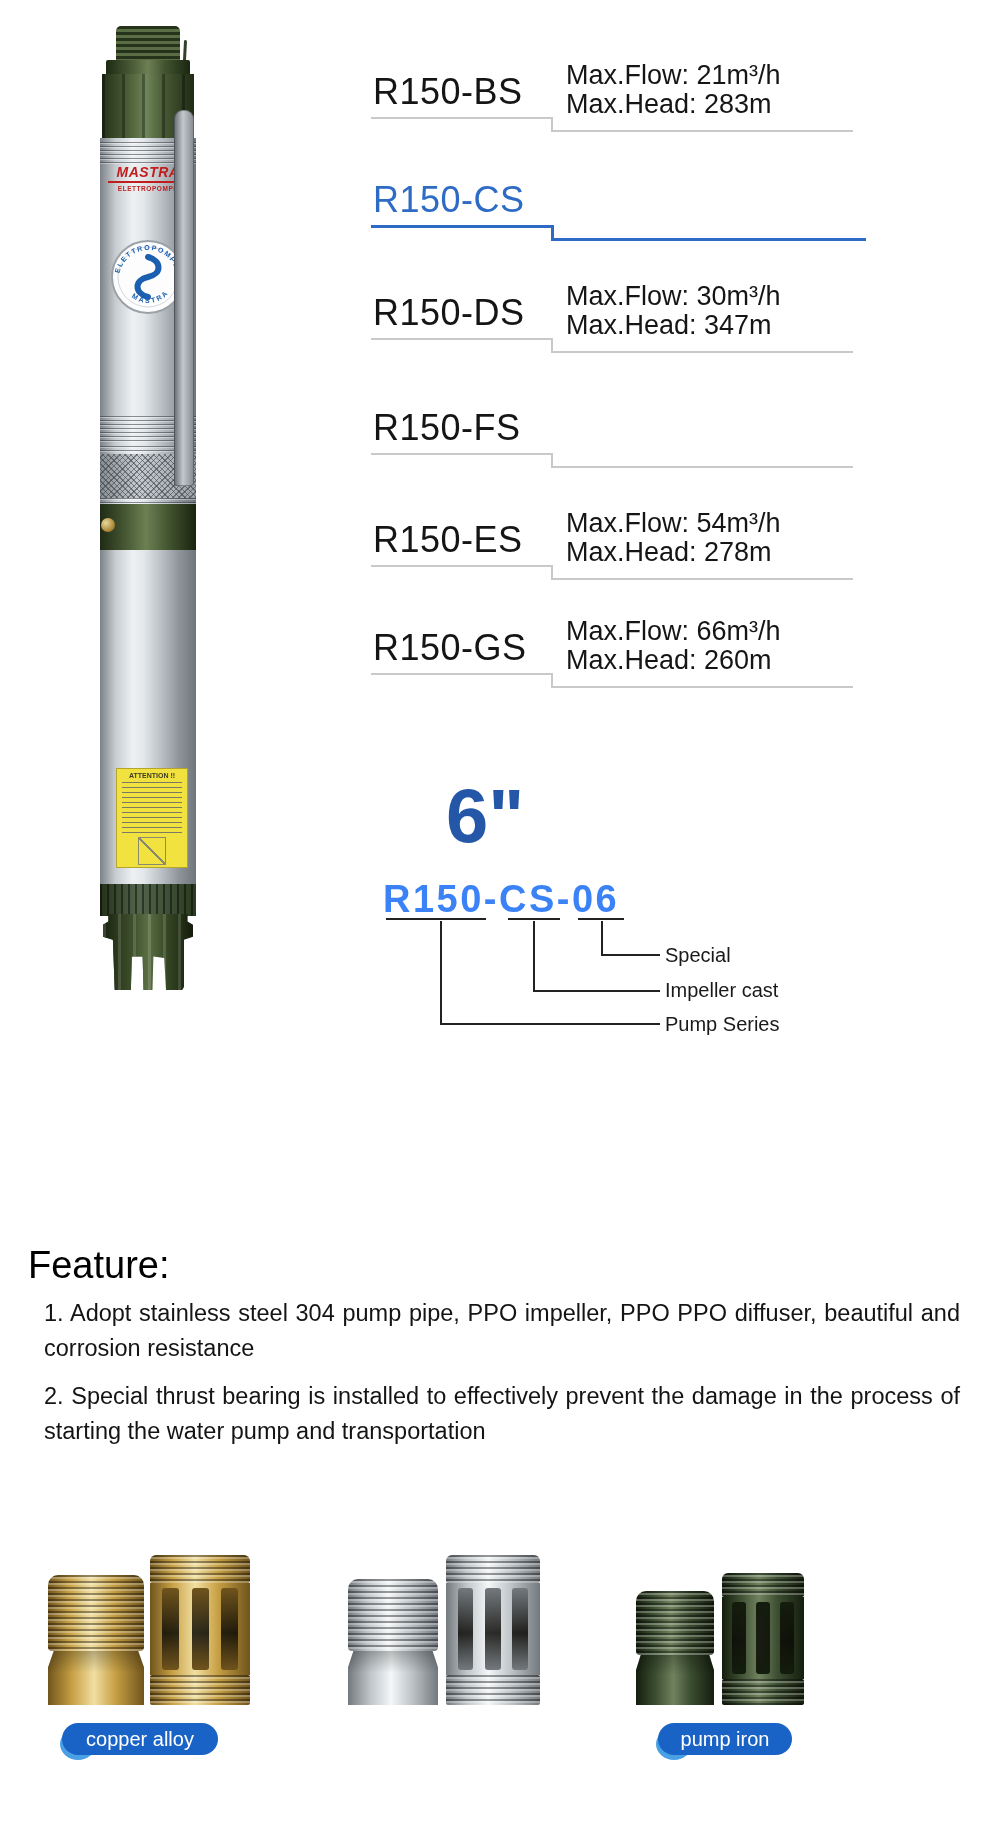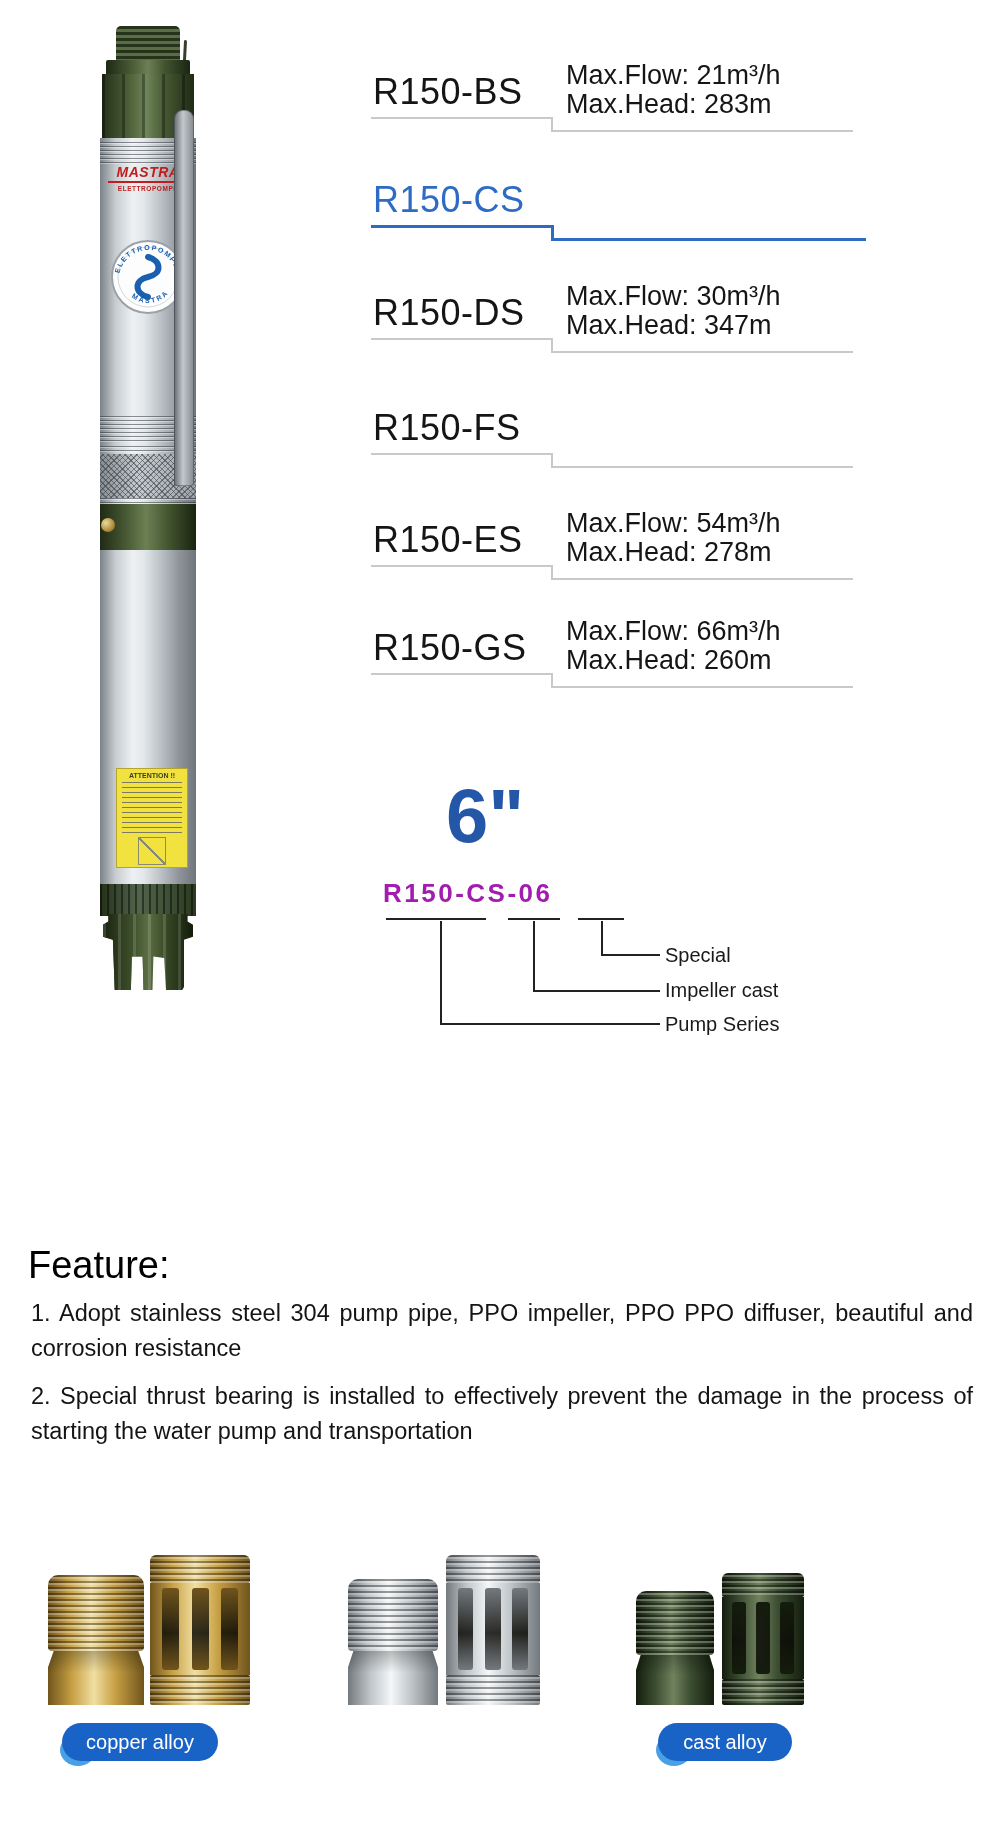--- a/index.html
+++ b/index.html
@@ -14,31 +14,31 @@
           font-size:27px;line-height:29px;color:#151515;white-space:nowrap}
   .ul-n{position:absolute;left:63px;top:75px;width:180px;height:13px;
         border-top:2px solid #c9c9c9;border-right:2px solid #c9c9c9}
   .ul-s{position:absolute;left:243px;top:88px;width:302px;height:0;border-top:2px solid #c9c9c9}
   .model-row.hl .mname,.model-row.hl .mspecs{color:#2e6bc4}
   .model-row.hl .ul-n{border-color:#2e6bc4;border-top-width:3px;border-right-width:3px}
   .model-row.hl .ul-s{border-color:#2e6bc4;border-top-width:3px;width:315px}
 
   
   .size-label{position:absolute;left:446px;top:772px;font-size:76px;font-weight:bold;color:#2457a8}
-  .model-code{position:absolute;left:383px;top:878px;font-size:26px;font-weight:bold;
-              letter-spacing:2.5px;color:#a21caf;white-space:nowrap}
+  .model-code{position:absolute;left:383px;top:878px;font-size:38px;font-weight:bold;
+              letter-spacing:2.5px;color:#3b82f6;white-space:nowrap}
   .code-ul{position:absolute;top:918px;height:2px;background:#222}
   .lg-line{position:absolute;border-left:2px solid #222;border-bottom:2px solid #222}
   .lg-label{position:absolute;left:665px;font-size:20px;color:#1a1a1a;white-space:nowrap}
 
   
   .feature-h{position:absolute;left:28px;top:1244px;font-size:38px;color:#000}
   .features{position:absolute;left:28px;top:1296px;width:948px;font-size:23.5px;
             line-height:35px;text-align:justify;color:#141414}
-  .features p{margin:0 3px 13px}
+  .features p{margin:0 16px 13px}
 
   
   .pump{position:absolute;left:98px;top:26px;width:100px;height:966px}
   .pump *{position:absolute}
   .cap-top{left:18px;top:0;width:64px;height:36px;border-radius:5px 5px 0 0;
     background:repeating-linear-gradient(180deg,#26331b 0 3px,#5a6d44 3px 6px)}
   .cap-flange{left:8px;top:34px;width:84px;height:16px;border-radius:2px;
     background:linear-gradient(90deg,#1d2913,#50633c 35%,#6d8054 50%,#41543000 0),
                linear-gradient(90deg,#1d2913,#50633c 35%,#6d8054 50%,#415430 70%,#1b2611)}
   .neck{left:4px;top:48px;width:92px;height:66px;
@@ -92,21 +92,21 @@
   .thread{border-radius:10px 10px 4px 4px}
   .ring{border-radius:6px 6px 2px 2px}
   .flange{clip-path:polygon(6% 0,94% 0,100% 30%,100% 100%,0 100%,0 30%);
     background:linear-gradient(180deg,rgba(0,0,0,.25),rgba(0,0,0,0) 40%),
     linear-gradient(90deg,var(--lo),var(--md) 25%,var(--hi) 48%,var(--md) 70%,var(--lo))}
   .windows{display:flex;justify-content:space-evenly;align-items:stretch;padding:5px 0;
     background:linear-gradient(90deg,var(--lo),var(--md) 22%,var(--hi) 45%,var(--md) 68%,var(--lo))}
   .slot{width:17%;border-radius:3px;background:linear-gradient(180deg,var(--lo),rgba(10,10,5,.85) 55%,var(--lo))}
 
   
-  .pill{position:absolute;top:1723px;height:38px}
+  .pill{position:absolute;top:1723px;height:32px}
   .pill-accent{position:absolute;left:-2px;bottom:-5px;width:36px;height:32px;border-radius:50%;background:#4aa0e4}
   .pill-face{position:absolute;inset:0;border-radius:19px;background:#1a63c6;display:flex;
              align-items:center;justify-content:center;color:#fff;font-size:20px;white-space:nowrap}
 </style>
 </head>
 <body>
 
 <div class="page">
 
   <div class="pump">
@@ -270,16 +270,16 @@
       <div class="ring" style="height:28px;border-radius:2px"></div>
     </div>
   </div>
 
   <div class="pill" style="left:62px;width:156px">
     <span class="pill-accent"></span>
     <span class="pill-face">copper alloy</span>
   </div>
   <div class="pill" style="left:658px;width:134px">
     <span class="pill-accent"></span>
-    <span class="pill-face">cast alloy</span>
+    <span class="pill-face">pump iron</span>
   </div>
 
 </div>
 
 </body></html>

